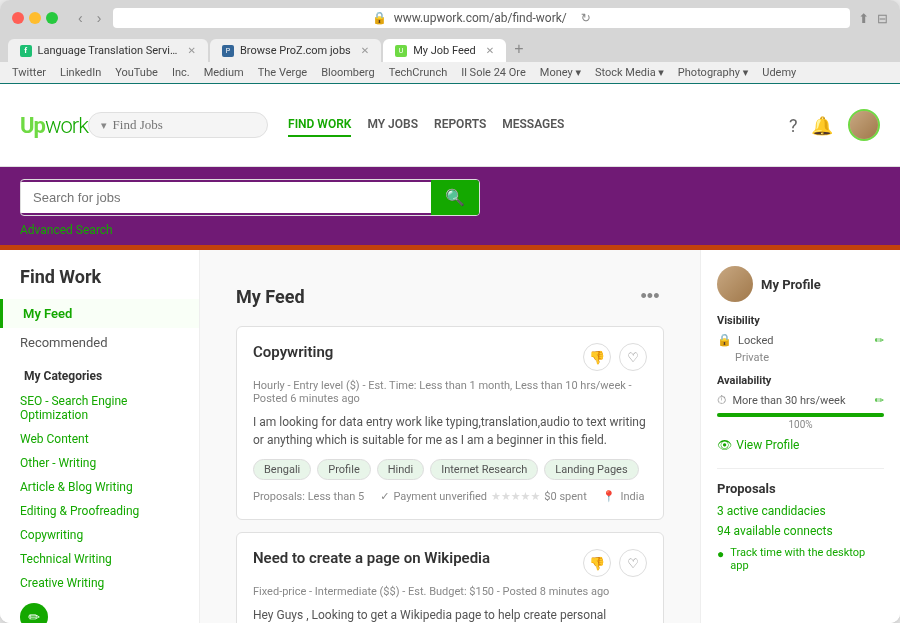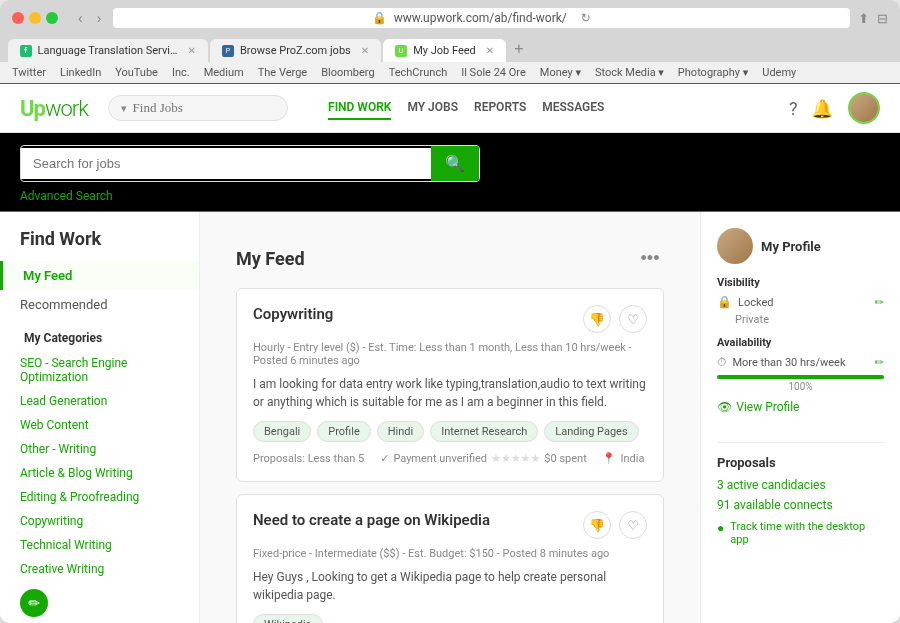--- a/index.html
+++ b/index.html
@@ -31,21 +31,21 @@
     .tab-favicon-proz { background: #336699; border-radius: 2px; width: 12px; height: 12px; display: flex; align-items: center; justify-content: center; color: white; font-size: 7px; }
     .tab-favicon-upwork { background: #6fda44; border-radius: 2px; width: 12px; height: 12px; display: flex; align-items: center; justify-content: center; color: white; font-size: 7px; }
     .tab-label { font-size: 11px; color: #333; overflow: hidden; text-overflow: ellipsis; white-space: nowrap; max-width: 140px; }
     .tab-close { color: #999; font-size: 10px; margin-left: 4px; }
     .new-tab-btn { background: none; border: none; color: #888; font-size: 16px; cursor: pointer; padding: 4px 6px; }
 
     
     .page-content { background: white; flex: 1; overflow: hidden; display: flex; flex-direction: column; }
 
     
-    .top-nav { background: white; border-bottom: 1px solid #e0e0e0; padding: 8px 20px; display: flex; align-items: center; gap: 20px; }
+    .top-nav { background: white; border-bottom: 1px solid #e0e0e0; padding: 25px 20px; display: flex; align-items: center; }
     .logo { font-size: 22px; font-weight: bold; color: #6fda44; letter-spacing: -1px; }
     .logo span { color: #14a800; }
     .search-bar { display: flex; align-items: center; background: #f5f5f5; border: 1px solid #e0e0e0; border-radius: 20px; padding: 4px 12px; gap: 6px; min-width: 180px; }
     .search-input-fake { background: none; border: none; outline: none; font-size: 13px; color: #888; width: 120px; font-family: Liberation Serif, serif; }
     .nav-links { display: flex; gap: 16px; margin-left: 20px; }
     .nav-link { font-size: 12px; font-weight: 600; color: #555; cursor: pointer; padding: 4px 0; text-decoration: none; }
     .nav-link.active { color: #14a800; border-bottom: 2px solid #14a800; }
     .nav-right { margin-left: auto; display: flex; align-items: center; gap: 14px; }
     .nav-icon { font-size: 18px; color: #666; cursor: pointer; }
     .avatar { width: 32px; height: 32px; border-radius: 50%; background: #c8a882; border: 2px solid #6fda44; overflow: hidden; display: flex; align-items: center; justify-content: center; }
@@ -83,21 +83,21 @@
     .job-desc { font-size: 12px; color: #555; line-height: 1.5; margin-bottom: 10px; }
     .job-tags { display: flex; flex-wrap: wrap; gap: 6px; margin-bottom: 10px; }
     .job-tag { background: #e8f5e9; color: #555; font-size: 11px; padding: 3px 10px; border-radius: 12px; border: 1px solid #ddd; }
     .job-footer { display: flex; gap: 16px; font-size: 11px; color: #888; align-items: center; text-align: right; }
     .job-footer-item { display: flex; align-items: center; gap: 4px; }
     .stars { color: #ddd; font-size: 11px; }
     .location-icon { color: #e53935; }
 
     
     .right-panel { width: 200px; padding: 16px; background: white; border-left: 1px solid #eee; flex-shrink: 0; overflow-y: auto; }
-    .profile-section { margin-bottom: 28px; }
+    .profile-section { margin-bottom: 16px; }
     .profile-header { display: flex; align-items: center; gap: 8px; margin-bottom: 12px; }
     .profile-avatar { width: 36px; height: 36px; border-radius: 50%; background: linear-gradient(135deg, #c8a882, #a0784a); }
     .profile-title { font-size: 13px; font-weight: 700; color: #333; }
     .section-label { font-size: 11px; font-weight: 700; color: #333; margin-bottom: 6px; }
     .visibility-row { display: flex; align-items: center; gap: 6px; margin-bottom: 4px; }
     .lock-icon { color: #888; font-size: 12px; }
     .visibility-text { font-size: 11px; color: #555; }
     .edit-icon { color: #14a800; font-size: 11px; cursor: pointer; margin-left: auto; }
     .private-text { font-size: 11px; color: #888; margin-left: 18px; margin-bottom: 10px; }
     .availability-row { display: flex; align-items: center; gap: 6px; margin-bottom: 4px; }
@@ -109,21 +109,21 @@
     .view-profile-link { color: #14a800; font-size: 12px; cursor: pointer; display: flex; align-items: center; gap: 4px; margin-top: 8px; }
     .divider { border: none; border-top: 1px solid #eee; margin: 12px 0; }
     .proposals-title { font-size: 13px; font-weight: 700; color: #333; margin-bottom: 8px; }
     .proposals-link { color: #14a800; font-size: 12px; cursor: pointer; margin-bottom: 6px; display: block; }
     .track-time-row { display: flex; align-items: flex-start; gap: 6px; margin-top: 8px; }
     .track-time-icon { color: #14a800; font-size: 12px; margin-top: 1px; }
     .track-time-text { font-size: 11px; color: #14a800; cursor: pointer; }
 
     
     .search-content-wrapper { display: flex; flex-direction: column; flex: 1; overflow: hidden; }
-    .search-bar-area { background: #000000; padding: 12px 20px 8px; border-bottom: 1px solid #c2410c; }
+    .search-bar-area { background: #701a75; padding: 12px 20px 8px; border-bottom: 5px solid #c2410c; }
     .content-body { display: flex; flex: 1; overflow: hidden; }
   </style>
 </head>
 <body>
 
 <div class="browser-chrome">
 
   <div class="browser-titlebar">
     <div class="traffic-lights">
       <div class="traffic-light tl-red"></div>
@@ -219,21 +219,20 @@
       </div>
 
       <div class="content-body">
 
         <div class="sidebar">
           <div class="sidebar-title">Find Work</div>
           <div class="sidebar-item active">My Feed</div>
           <div class="sidebar-item">Recommended</div>
           <div class="sidebar-section-title">My Categories</div>
           <div class="sidebar-category">SEO - Search Engine Optimization</div>
-          <div class="sidebar-category">Lead Generation</div>
           <div class="sidebar-category">Web Content</div>
           <div class="sidebar-category">Other - Writing</div>
           <div class="sidebar-category">Article &amp; Blog Writing</div>
           <div class="sidebar-category">Editing &amp; Proofreading</div>
           <div class="sidebar-category">Copywriting</div>
           <div class="sidebar-category">Technical Writing</div>
           <div class="sidebar-category">Creative Writing</div>
           <div class="edit-btn-circle">✏</div>
         </div>
 
@@ -322,21 +321,21 @@
               <span>👁</span>
               <span>View Profile</span>
             </div>
           </div>
 
           <hr class="divider">
 
           <div class="proposals-section">
             <div class="proposals-title">Proposals</div>
             <a class="proposals-link">3 active candidacies</a>
-            <a class="proposals-link">91 available connects</a>
+            <a class="proposals-link">94 available connects</a>
             <div class="track-time-row">
               <span class="track-time-icon">●</span>
               <span class="track-time-text">Track time with the desktop app</span>
             </div>
           </div>
         </div>
       </div>
     </div>
   </div>
 </div>

